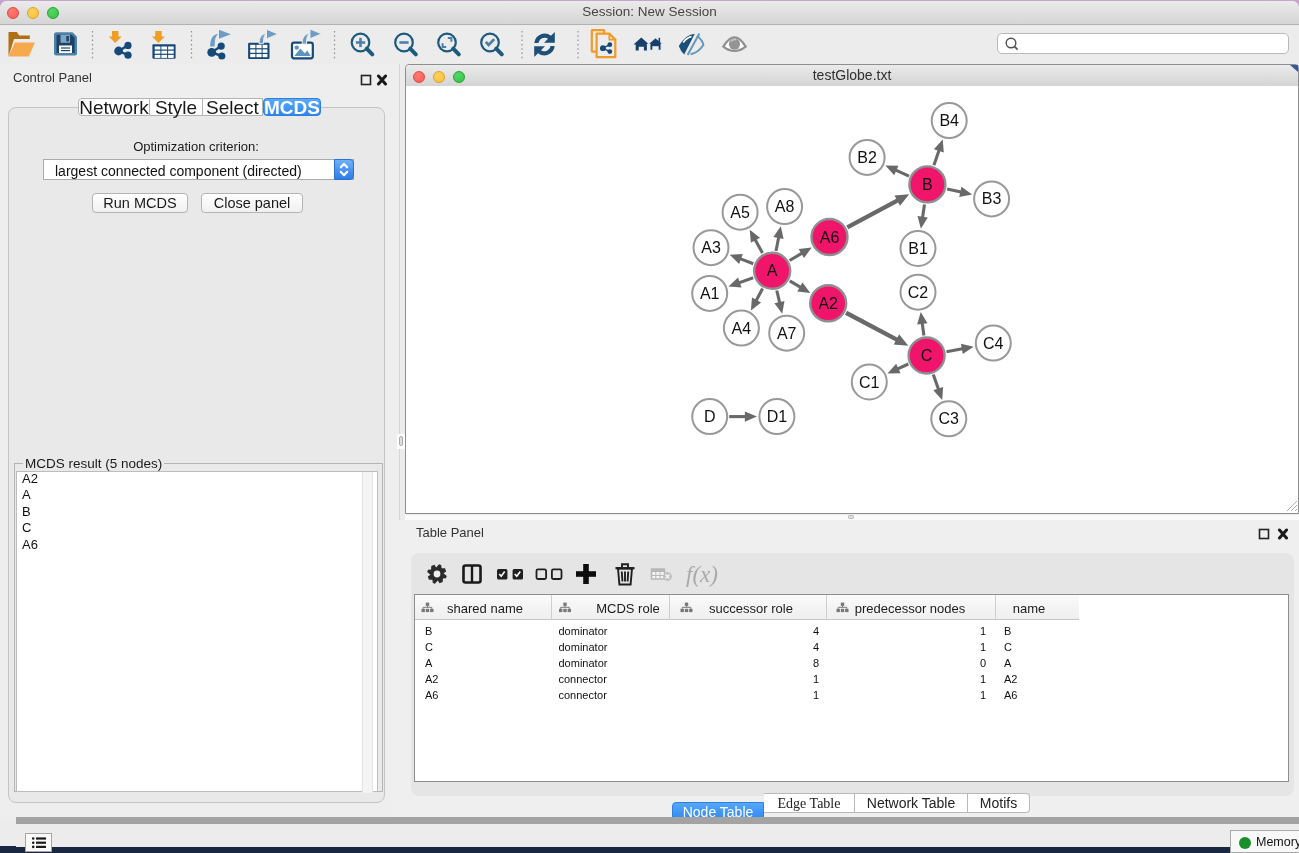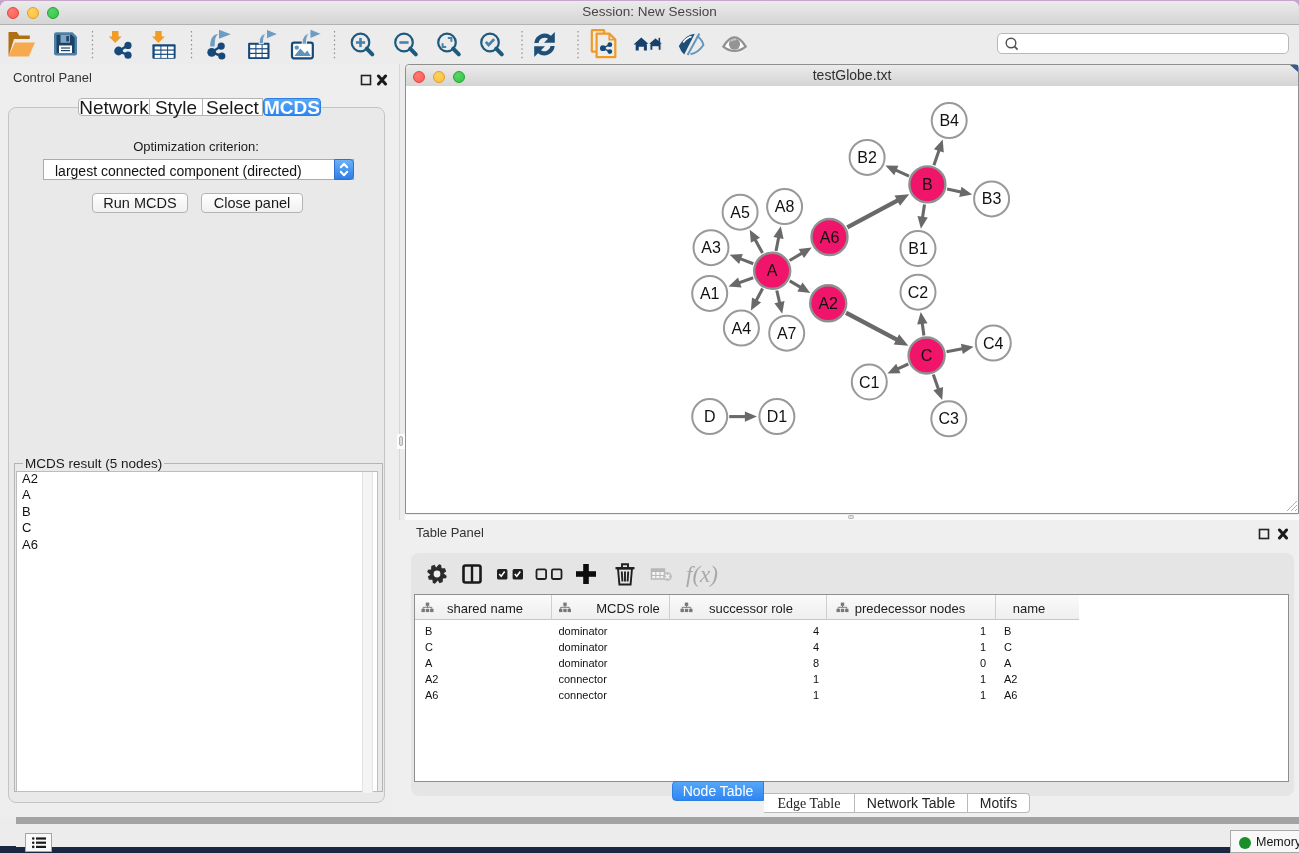--- a/index.html
+++ b/index.html
@@ -480,21 +480,21 @@
           <div class="trow" style="left:255px;width:149px;top:76px;text-align:right;">1</div>
           <div class="trow" style="left:412px;width:159px;top:76px;text-align:right;">1</div>
           <div class="trow" style="left:589px;top:76px;">A2</div>
       <div class="trow" style="left:10px;top:92px;">A6</div>
           <div class="trow" style="left:143.5px;top:92px;">connector</div>
           <div class="trow" style="left:255px;width:149px;top:92px;text-align:right;">1</div>
           <div class="trow" style="left:412px;width:159px;top:92px;text-align:right;">1</div>
           <div class="trow" style="left:589px;top:92px;">A6</div>
     </div>
   </div>
-  <div class="btab" style="left:280px;width:92px;top:261px;border-radius:4px 0 0 4px;background:linear-gradient(#55a7f8,#2e86f2);color:#fff;border-color:#2e7fe0;">Node Table</div>
+  <div class="btab" style="left:280px;width:92px;top:282px;border-radius:4px 0 0 4px;background:linear-gradient(#55a7f8,#2e86f2);color:#fff;border-color:#2e7fe0;">Node Table</div>
   <div class="btab" style="left:372px;width:91px;top:273px;border-left:none;font-family:Liberation Serif, serif;">Edge Table</div>
   <div class="btab" style="left:463px;width:113px;top:273px;border-left:none;">Network Table</div>
   <div class="btab" style="left:576px;width:62px;top:273px;border-left:none;border-radius:0 4px 4px 0;">Motifs</div>
 </div>
 
 <div id="statusbar">
   <div style="position:absolute;left:9px;top:8.5px;width:27px;height:19px;background:#fafafa;border:1px solid #a5a5a5;">
     <svg width="15" height="12" viewBox="0 0 15 12" style="position:absolute;left:6px;top:3.5px;">
       <g fill="#1a1a1a">
             <circle cx="1.2" cy="1.5" r="1.3"></circle>

